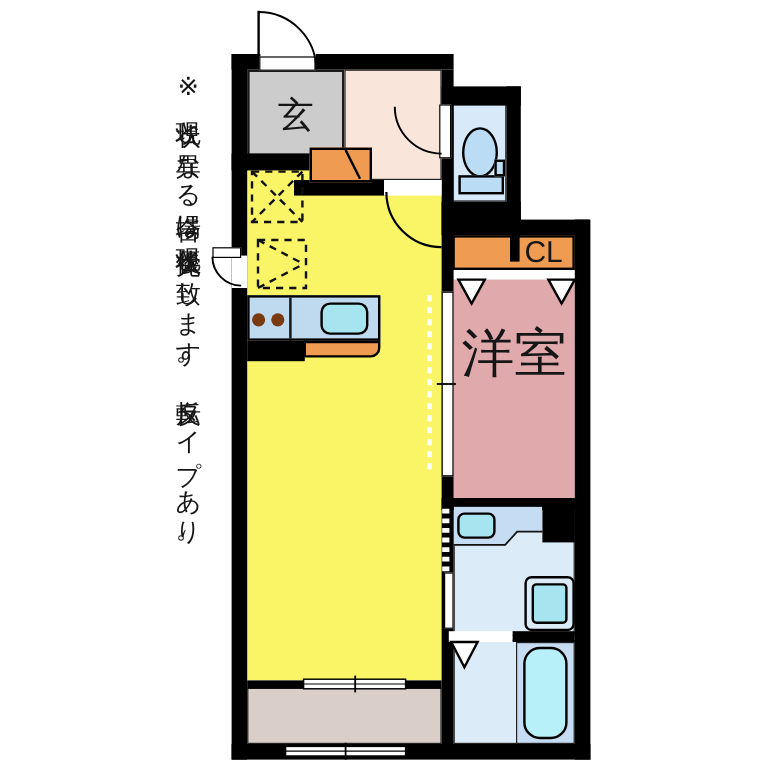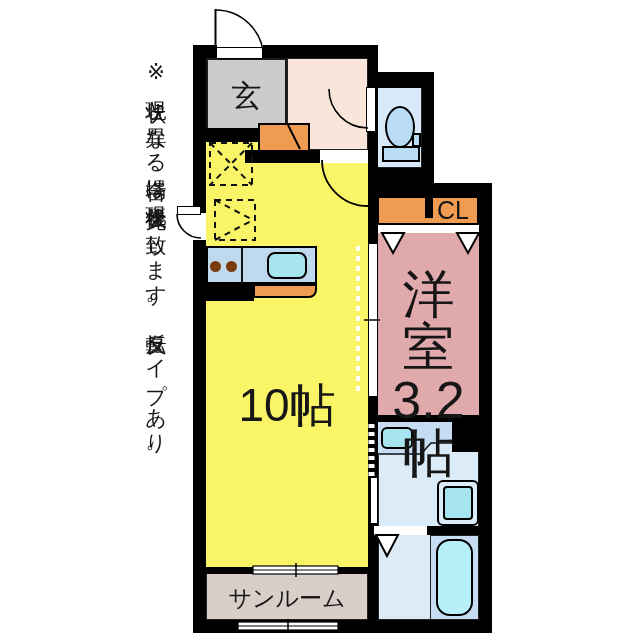--- a/index.html
+++ b/index.html
@@ -135,22 +135,19 @@
       <line x1="296" y1="563" x2="296" y2="577" stroke="#000" stroke-width="1.5"></line>
       <rect x="238" y="622" width="100" height="8" fill="#fff" stroke="#000" stroke-width="1.2"></rect>
       <line x1="238" y1="626" x2="338" y2="626" stroke="#000" stroke-width="1"></line>
       <line x1="288" y1="619" x2="288" y2="633" stroke="#000" stroke-width="1.5"></line>
     </g>
   </svg>
 
   <div class="lbl" id="disclaimer" style="left:141px;top:60px;height:575px;">※現状と異なる場合は現状優先と致します。反転タイプあり。</div>
   <div class="lbl lbl-c" style="left:206px;top:76px;width:81px;font-size:30px;"><span>玄</span></div>
   <div class="lbl lbl-c" style="left:206px;top:380px;width:162px;font-size:46px;line-height:50px;">
-    <div>10帖</div>
   </div>
-  <div class="lbl lbl-c" style="left:378px;top:268px;width:101px;font-size:52px;line-height:53px;">
+  <div class="lbl lbl-c" style="left:378px;top:268px;width:101px;font-size:44px;line-height:53px;">
     <div>洋室</div>
-    <div>3.2帖</div>
   </div>
   <div class="lbl lbl-c" style="left:425px;top:196px;width:56px;font-size:25px;"><span>CL</span></div>
-  <div class="lbl lbl-c" style="left:206px;top:583px;width:162px;font-size:23px;"><span>サンルーム</span></div>
 
 </div>
 
 </body></html>

